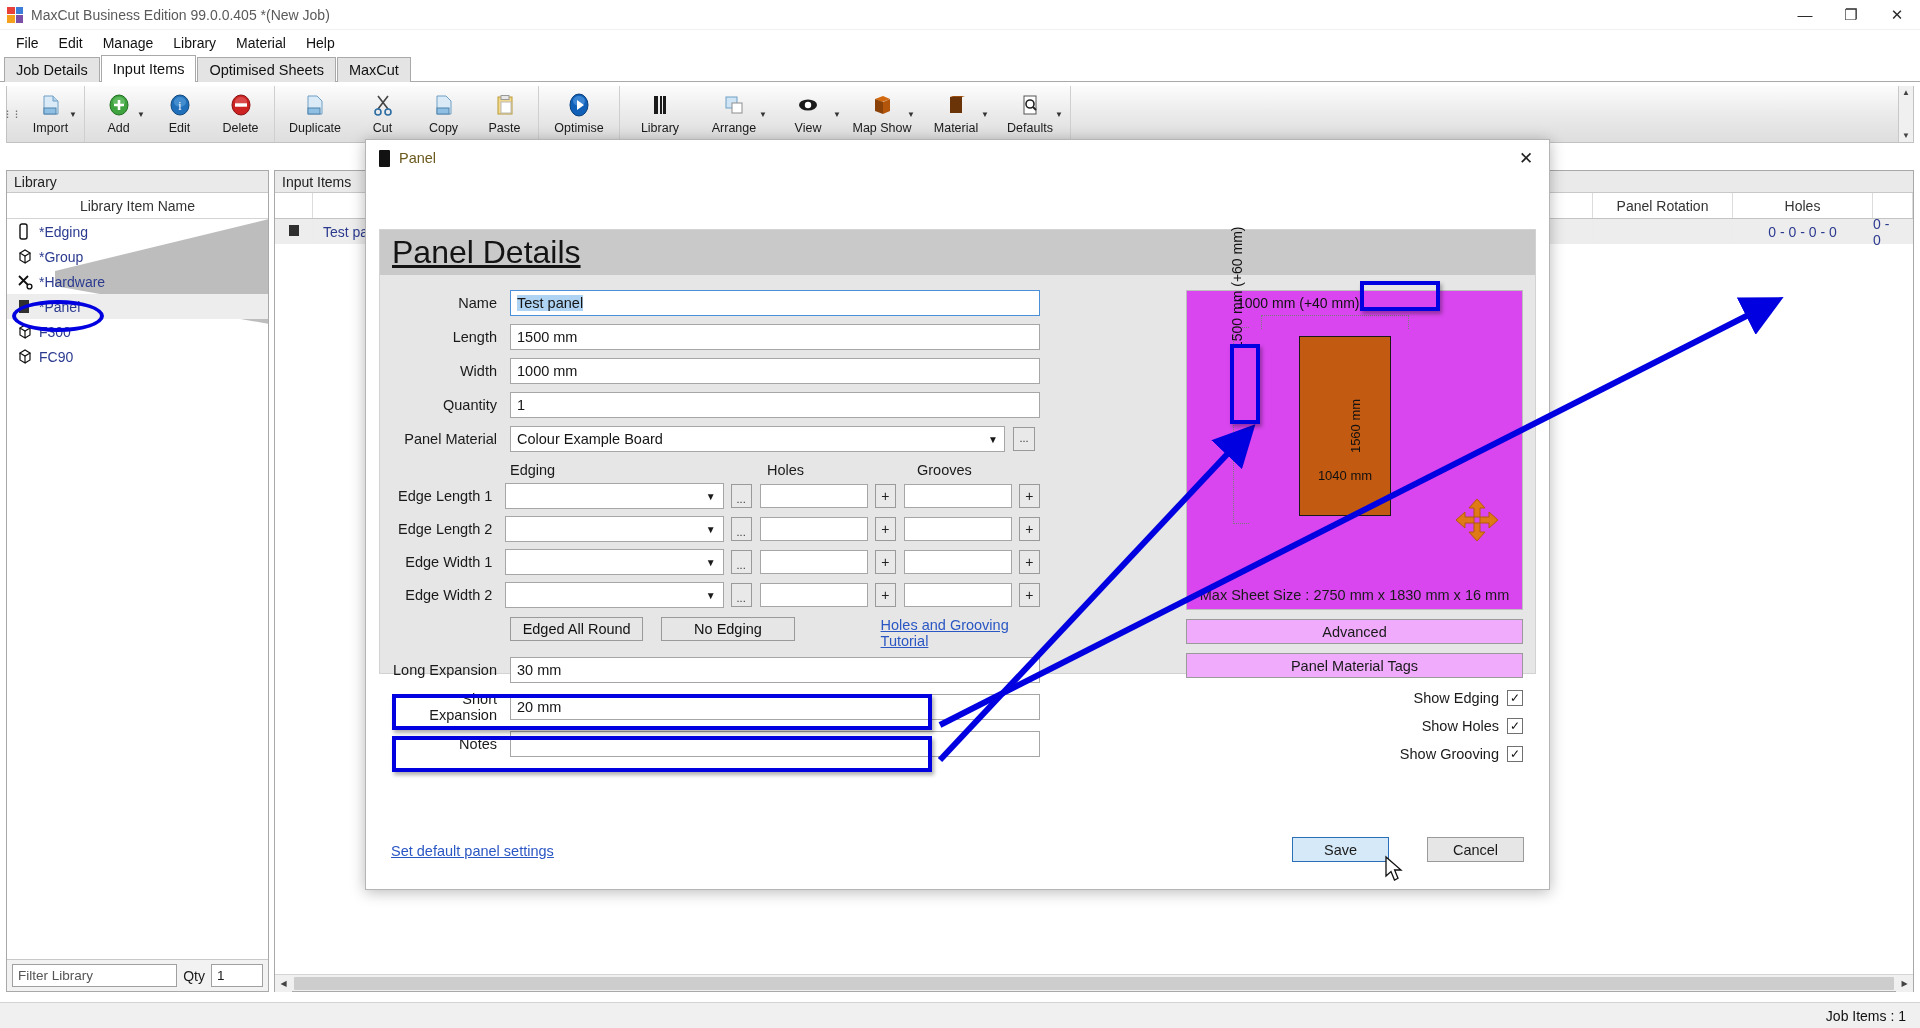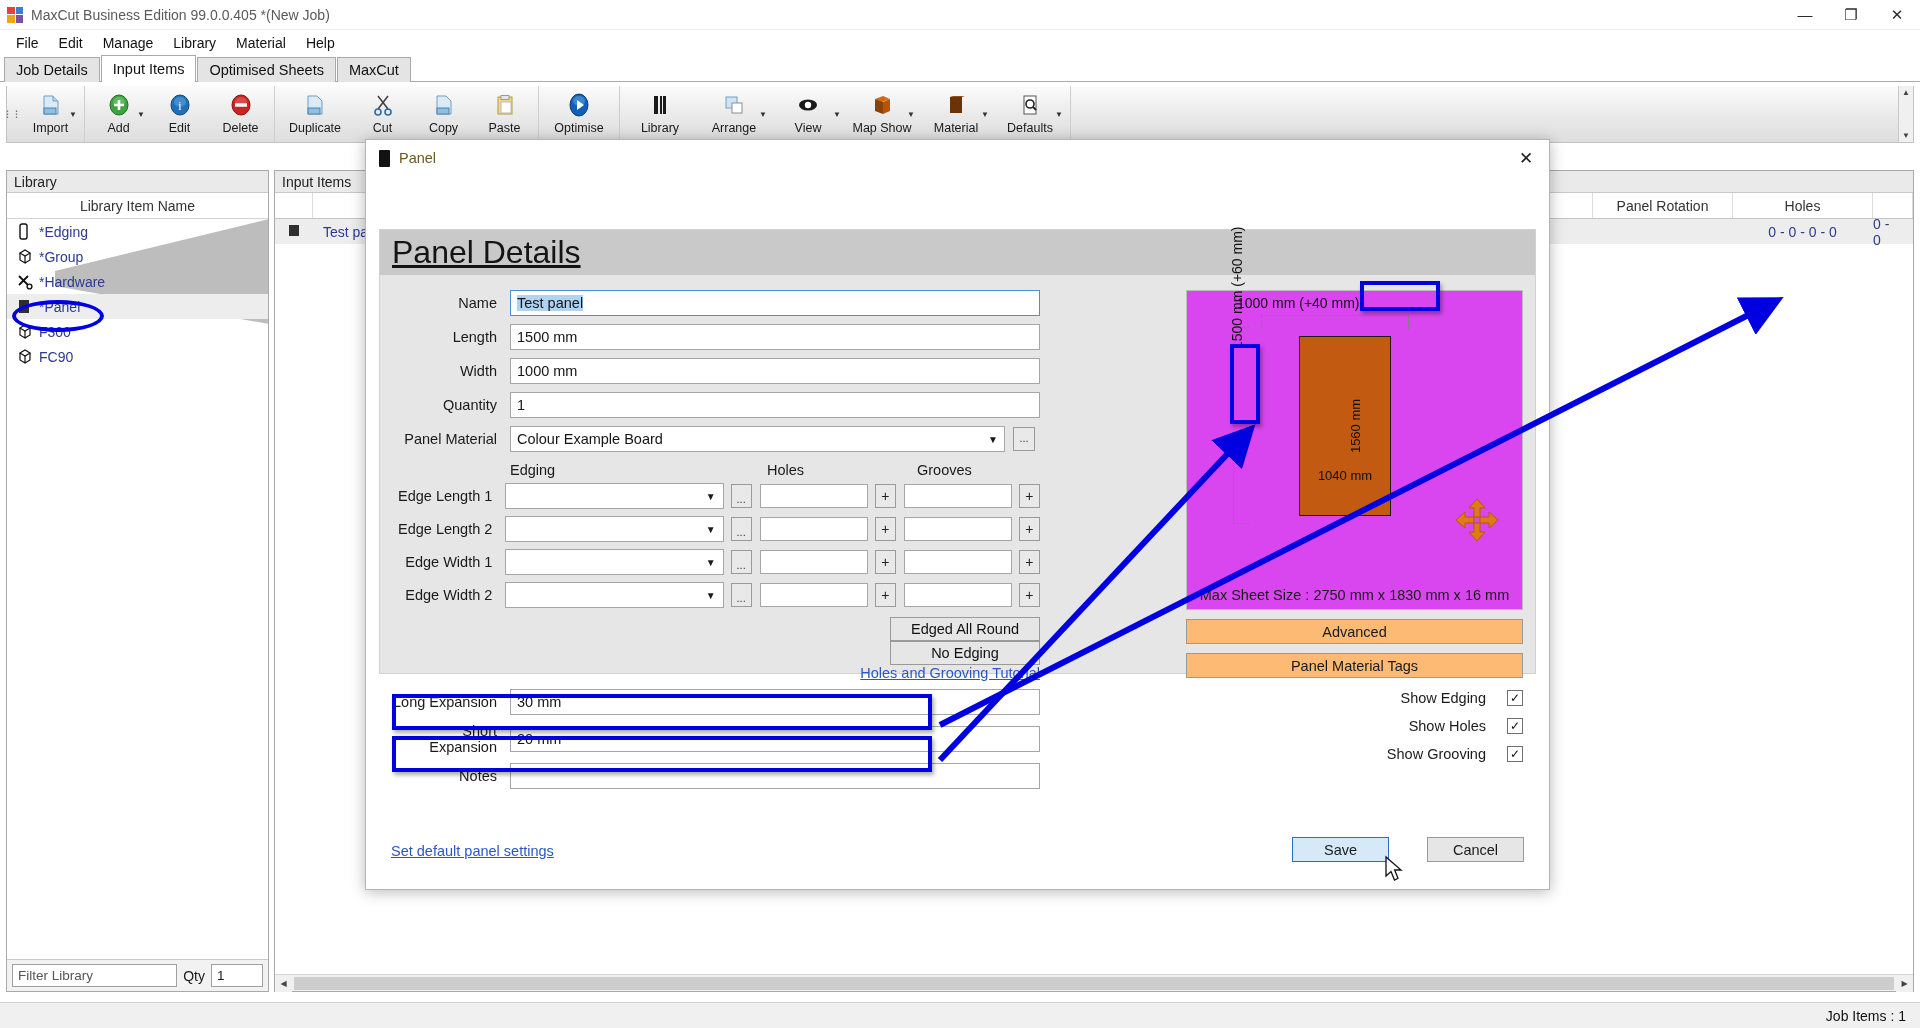--- a/index.html
+++ b/index.html
@@ -149,36 +149,36 @@
   .elabel { width: 118px; text-align: right; padding-right: 13px; font-size: 14.5px; }
   .combo { width: 228px; height: 26px; border: 1px solid #a6a6a6; background: #fff;
            display: flex; align-items: center; justify-content: flex-end; padding-right: 7px; font-size: 10px; }
   .dots { width: 22px; height: 24px; border: 1px solid #9a9a9a; background: #e9e9e9; margin-left: 7px;
           display: flex; align-items: flex-end; justify-content: center; font-size: 11px; color: #333;
           line-height: 10px; padding-bottom: 3px; }
   .numbox { width: 113px; height: 24px; border: 1px solid #a6a6a6; background: #fff; margin-left: 8px; }
   .plus { width: 22px; height: 24px; border: 1px solid #9a9a9a; background: #e9e9e9; margin-left: 7px;
           display: flex; align-items: center; justify-content: center; font-size: 14px; color: #222; }
 
-  #btnrow { display: flex; align-items: flex-end; margin: 9px 0 0 118px; flex-direction: column; }
+  #btnrow { display: flex; align-items: flex-start; margin: 9px 0 0 118px; }
   .ebtn { width: 150px; height: 24px; border: 1px solid #9a9a9a; background: #e6e6e6;
           display: flex; align-items: center; justify-content: center; font-size: 14.5px; color: #111; }
   #tutorial-link { margin-left: 86px; font-size: 14.5px; color: #2b57c4; text-decoration: underline; }
 
   .exprow { display: flex; align-items: center; margin-top: 8px; }
   .exprow .elabel2 { width: 118px; text-align: right; padding-right: 13px; font-size: 14.5px; }
 
   
   #preview-col { position: absolute; right: 12px; top: 60px; width: 337px; }
   #preview-box { height: 320px; background: #d946ef; border: 1px solid #bdbdbd; position: relative; }
   #max-sheet { position: absolute; left: 0; right: 0; bottom: 6px; text-align: center;
                font-size: 14.5px; color: #1a1a1a; }
-  .wbtn { height: 25px; border: 1px solid #9a9a9a; background: #fdba74; margin-top: 9px;
+  .wbtn { height: 25px; border: 1px solid #9a9a9a; background: #f0abfc; margin-top: 9px;
           display: flex; align-items: center; justify-content: center; font-size: 14.5px; }
-  .chkrow { display: flex; align-items: center; justify-content: flex-end; margin-top: 12px; gap: 21px; font-size: 14.5px; }
+  .chkrow { display: flex; align-items: center; justify-content: flex-end; margin-top: 12px; gap: 8px; font-size: 14.5px; }
   .chkbox { width: 16px; height: 16px; border: 1px solid #707070; background: #fff;
             display: flex; align-items: center; justify-content: center; font-size: 12px; color: #111; }
 
   
   #diagram { position: absolute; left: 0; top: 0; right: 0; bottom: 0; }
   #board { position: absolute; left: 112px; top: 45px; width: 92px; height: 180px;
            background: #C35A12; border: 1px solid #1a1a1a; }
   #board .lbl-h { position: absolute; left: 0; right: 0; bottom: 32px; text-align: center;
                   font-size: 13px; color: #111; }
   #board .lbl-v { position: absolute; right: 8px; top: 50%; transform: translateY(-50%) rotate(-90deg);

